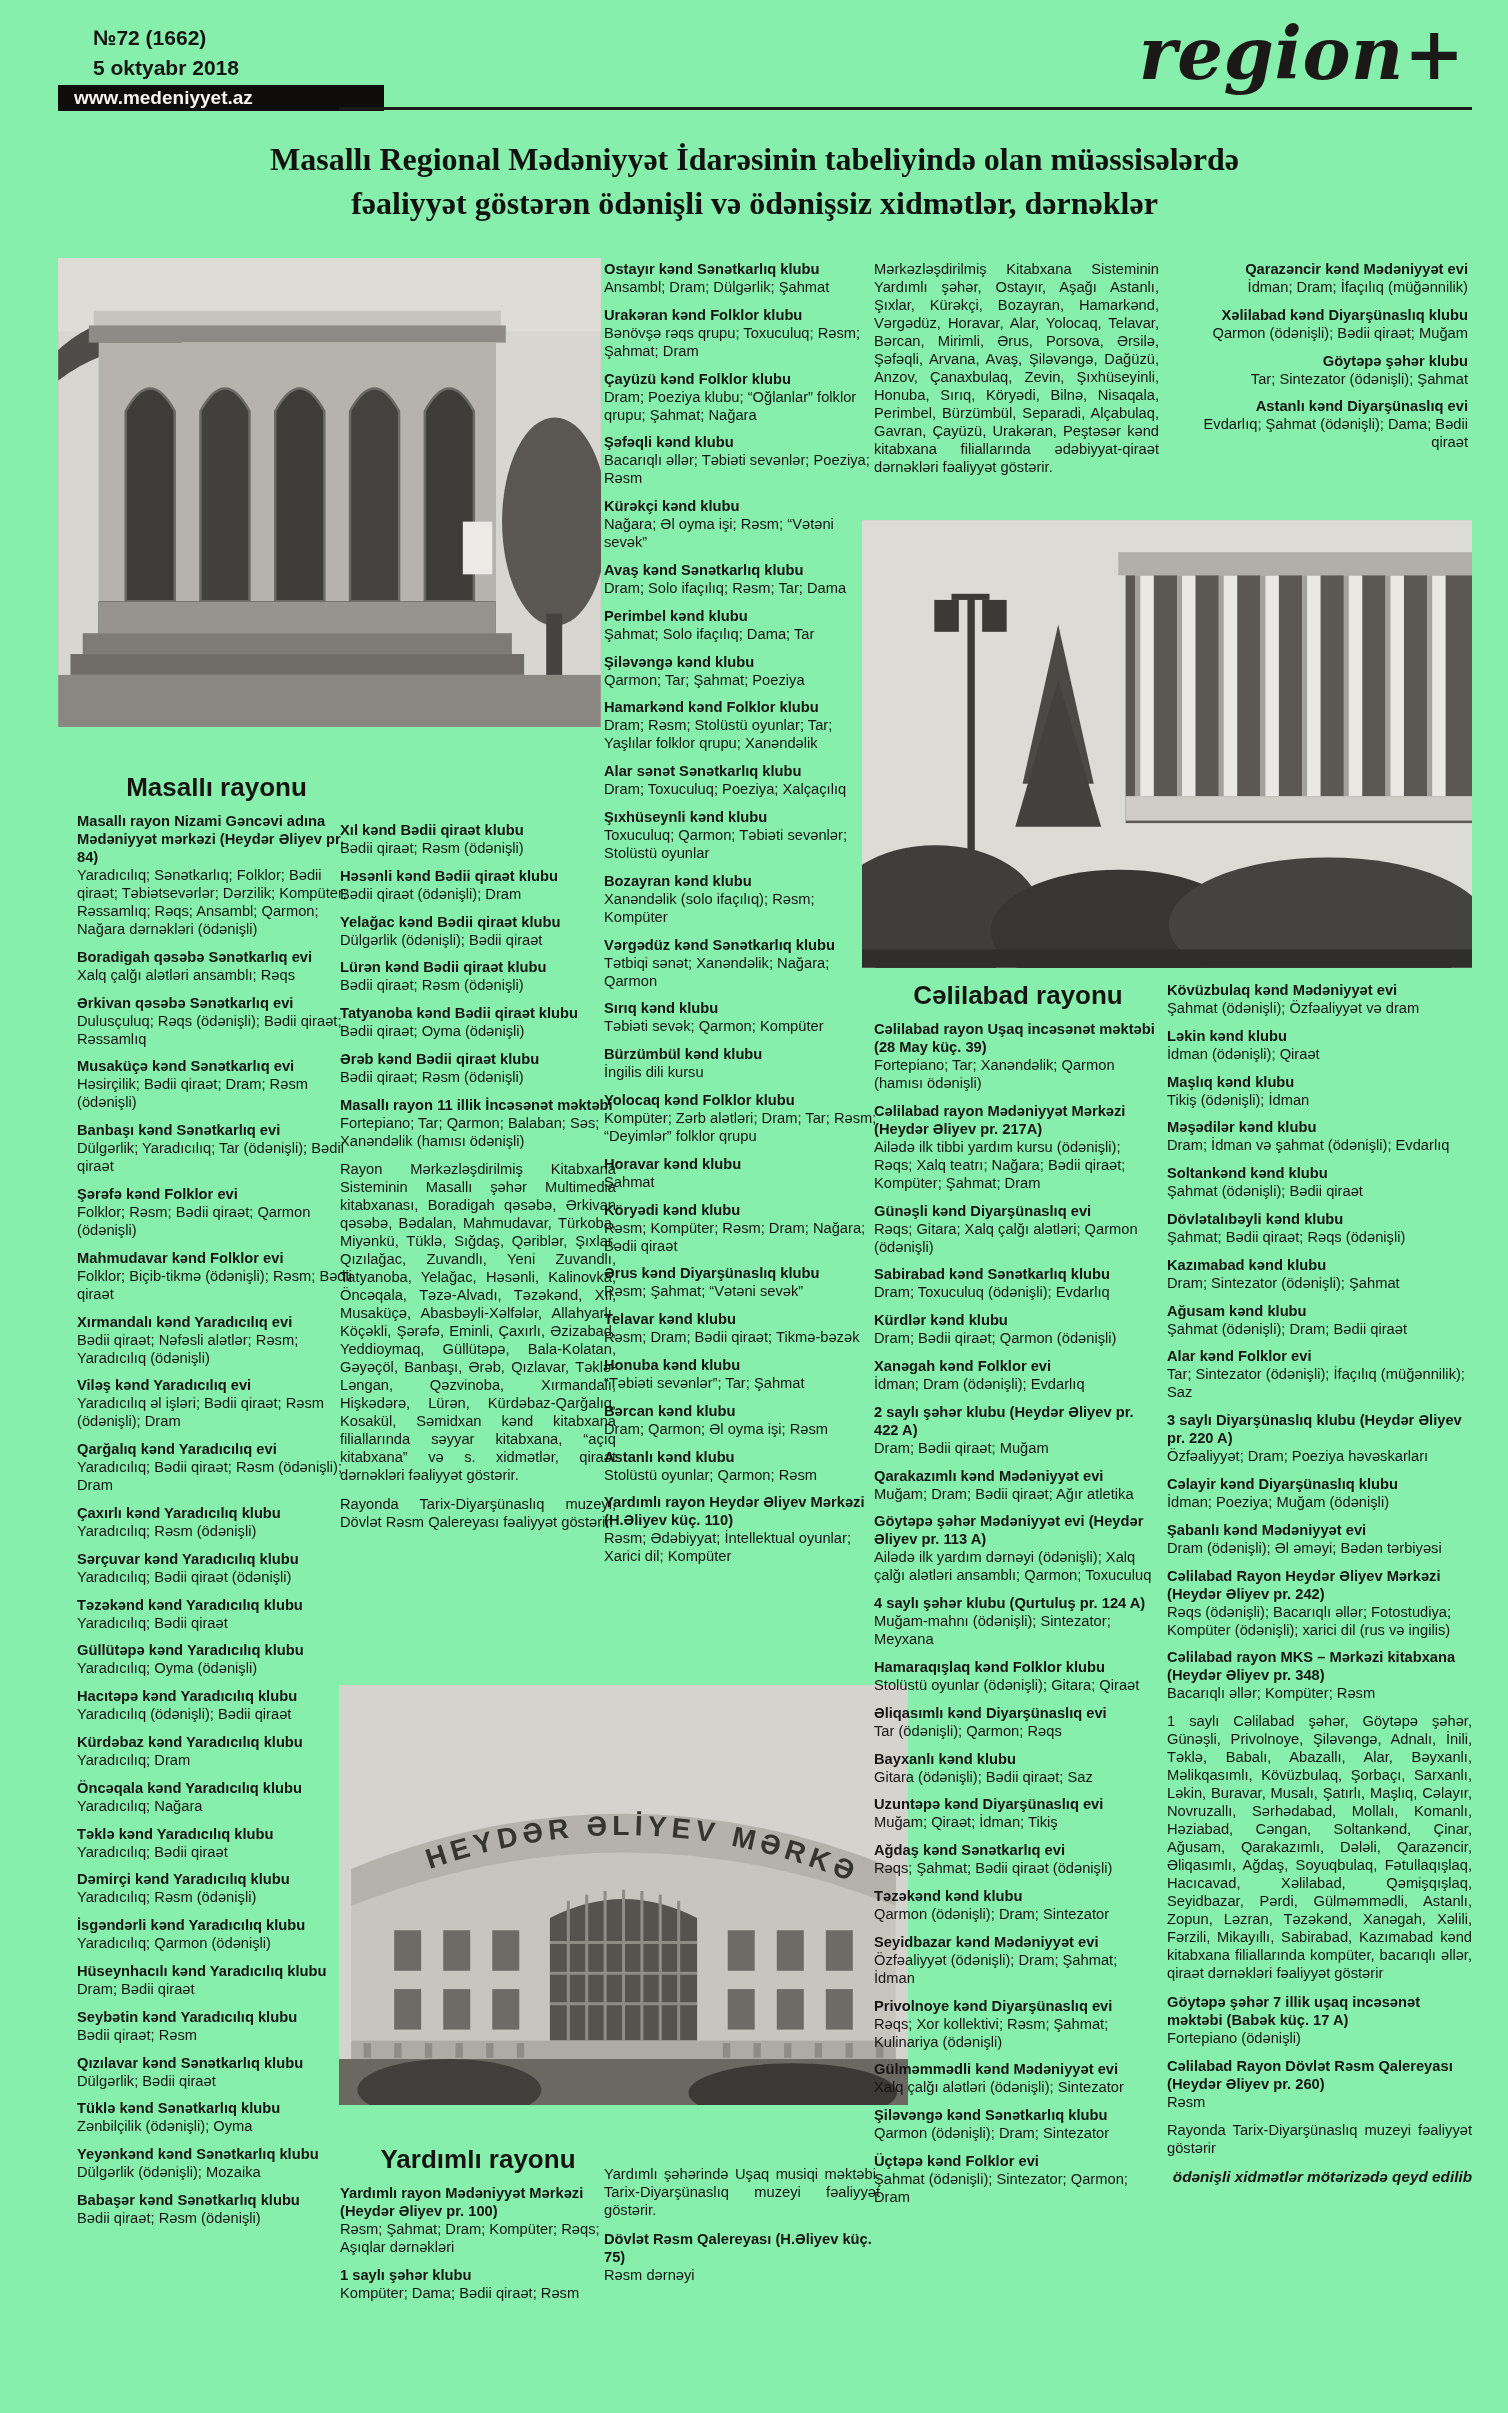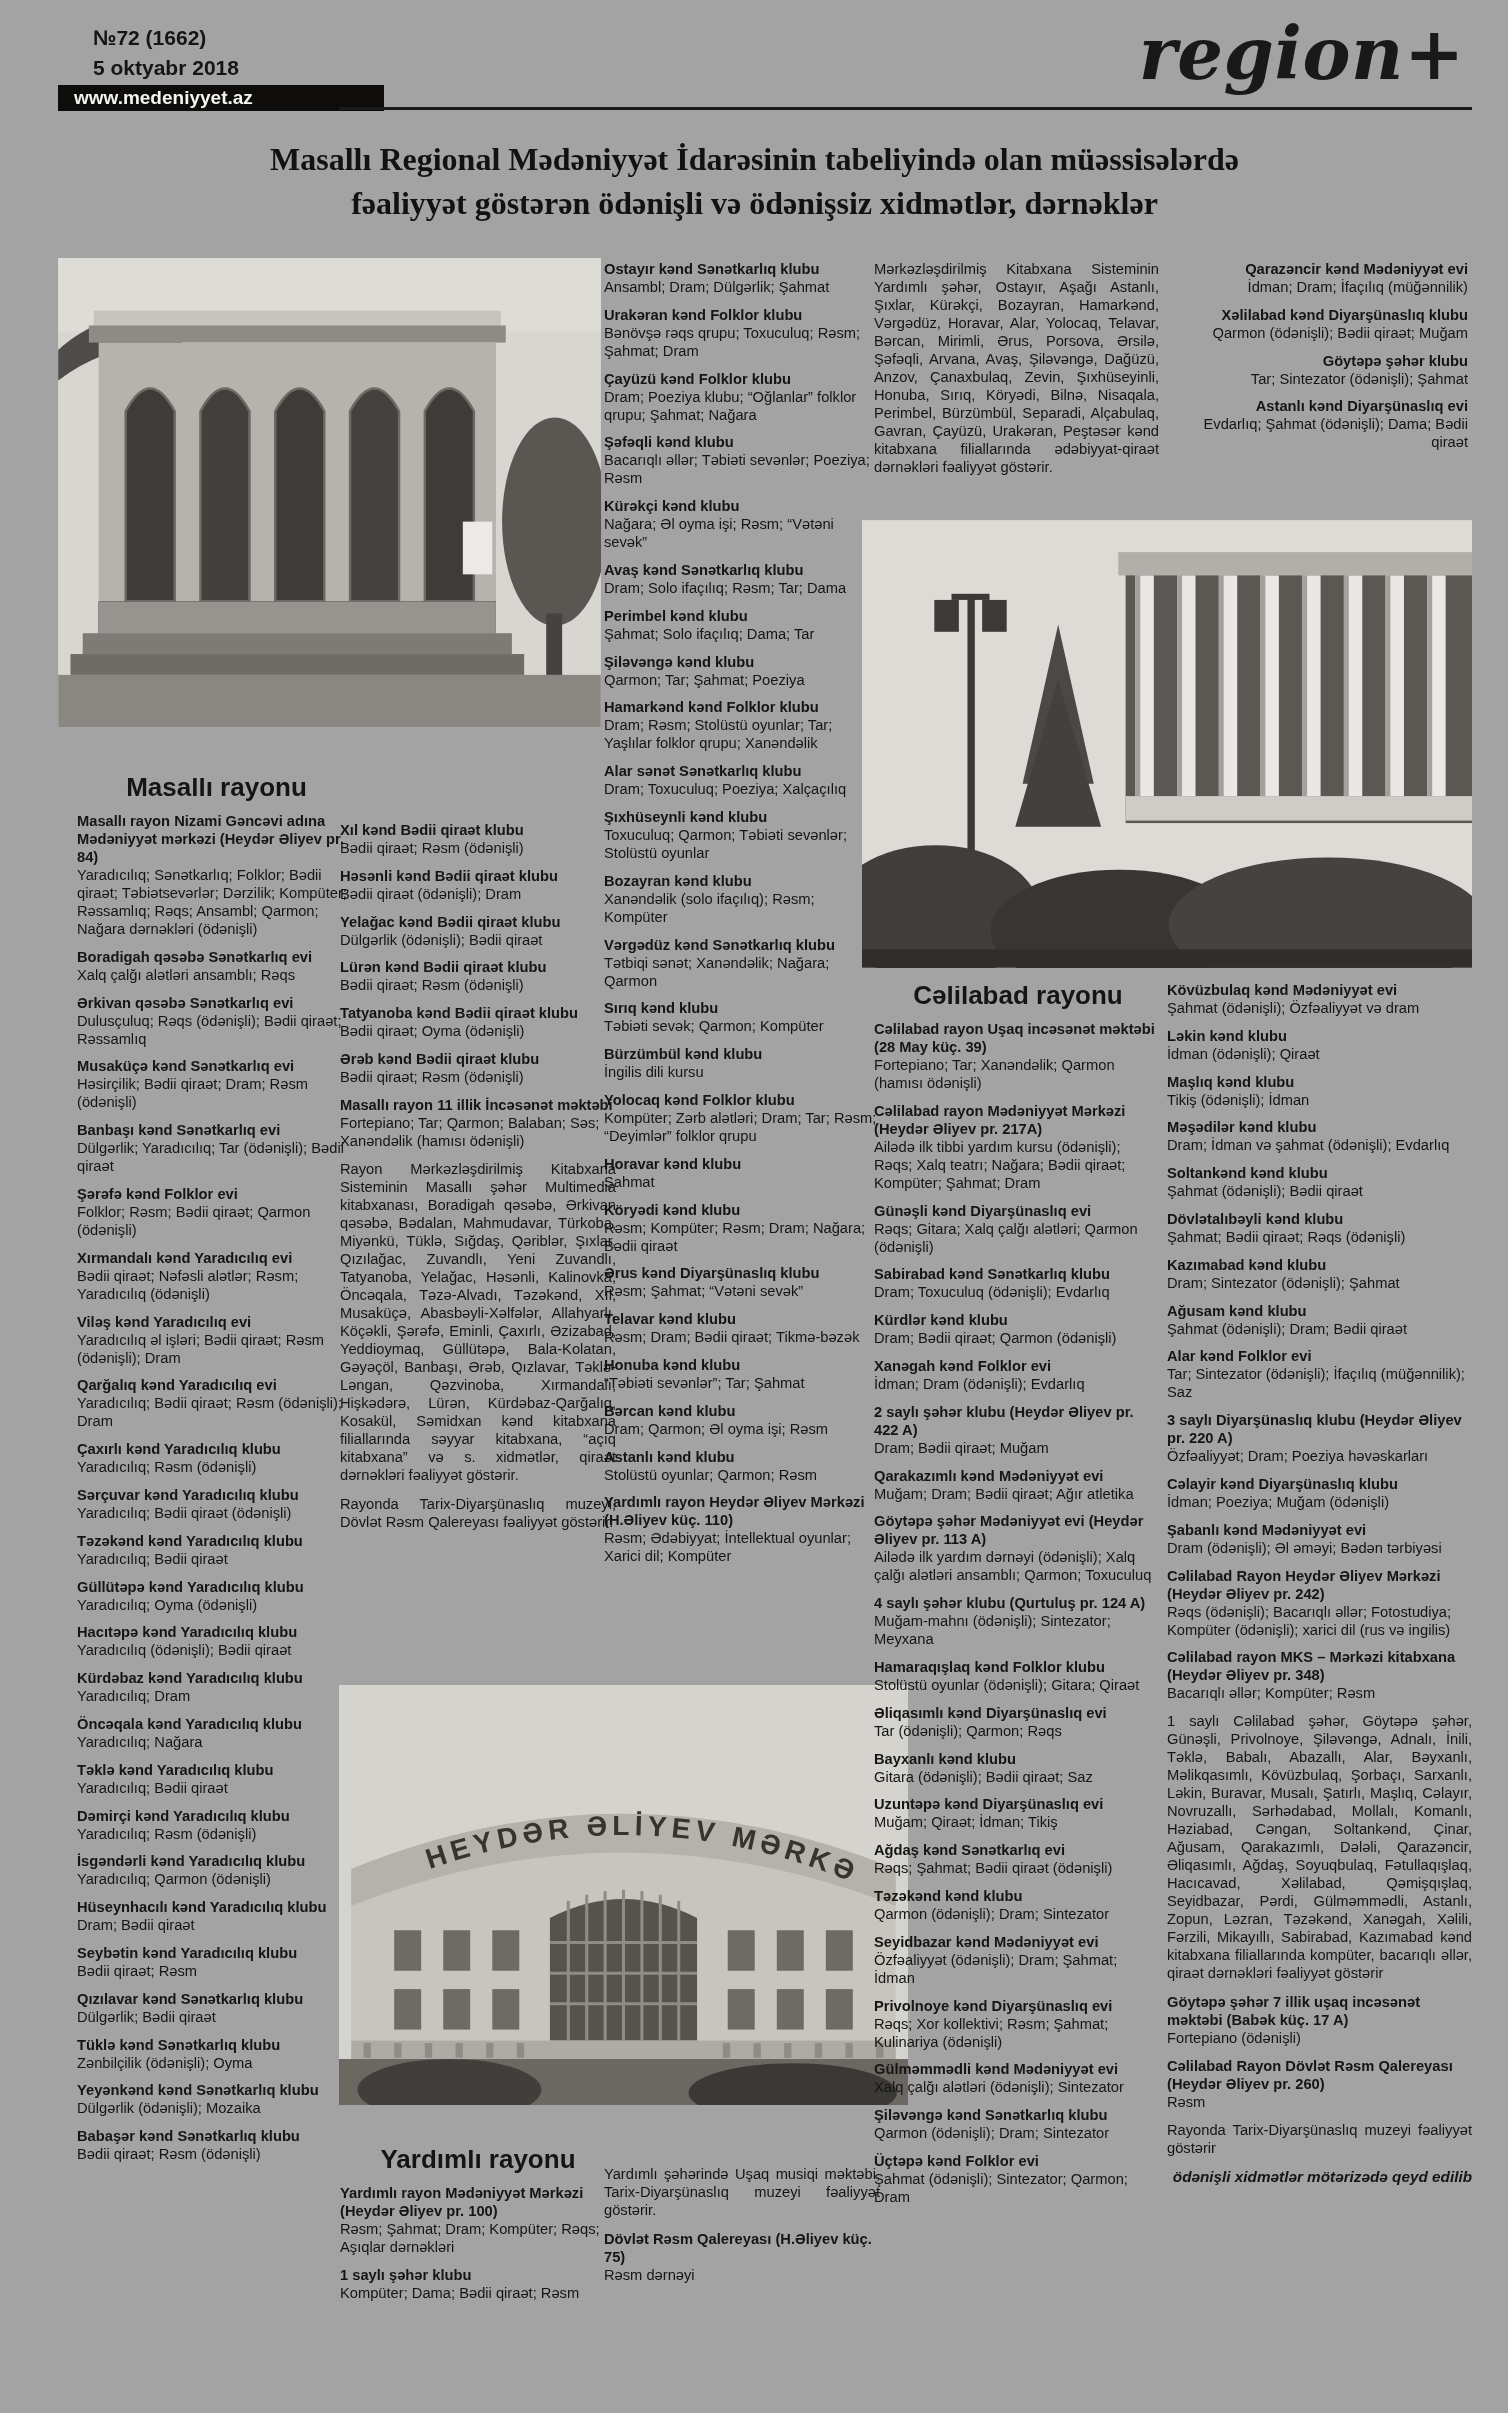--- a/index.html
+++ b/index.html
@@ -1,16 +1,16 @@
 <!DOCTYPE html>
 <html style="font-size:9.8px"><head>
 <meta charset="utf-8">
 <style>
   html,body{margin:0;padding:0;background:#7a7873;}
-  .page{position:relative;width:1509px;height:2413px;background:#a3a3a3;
+  .page{position:relative;width:1509px;height:2413px;background:#86efac;
         font-family:"Liberation Sans",sans-serif;color:#161514;overflow:hidden;}
   
   .issue{position:absolute;left:93px;top:26px;font-size:21px;font-weight:700;}
   .pdate{position:absolute;left:93px;top:56px;font-size:21px;font-weight:700;}
   .webbar{position:absolute;left:58px;top:85px;width:326px;height:26px;background:#0e0d0c;
           color:#f5f4f0;font-size:19px;font-weight:700;line-height:26px;padding-left:16px;box-sizing:border-box;}
   .toprule{position:absolute;left:339px;top:107px;width:1133px;height:2.5px;background:#1c1b1a;}
   .logo{position:absolute;right:44px;top:11px;font-family:"DejaVu Serif",serif;font-style:italic;
         font-weight:700;font-size:72px;color:#1a1918;letter-spacing:0.6px;}
   .headline{position:absolute;left:0;width:1509px;text-align:center;
@@ -189,20 +189,24 @@
         <div class="entry">
           <div class="entry-name">Banbaşı kənd Sənətkarlıq evi</div>
           <div class="entry-details">Dülgərlik; Yaradıcılıq; Tar (ödənişli); Bədii qiraət</div>
         </div>
 
         <div class="entry">
           <div class="entry-name">Şərəfə kənd Folklor evi</div>
           <div class="entry-details">Folklor; Rəsm; Bədii qiraət; Qarmon (ödənişli)</div>
         </div>
 
+        <div class="entry">
+          <div class="entry-name">Mahmudavar kənd Folklor evi</div>
+          <div class="entry-details">Folklor; Biçib-tikmə (ödənişli); Rəsm; Bədii qiraət</div>
+        </div>
 
         <div class="entry">
           <div class="entry-name">Xırmandalı kənd Yaradıcılıq evi</div>
           <div class="entry-details">Bədii qiraət; Nəfəsli alətlər; Rəsm; Yaradıcılıq (ödənişli)</div>
         </div>
 
         <div class="entry">
           <div class="entry-name">Viləş kənd Yaradıcılıq evi</div>
           <div class="entry-details">Yaradıcılıq əl işləri; Bədii qiraət; Rəsm (ödənişli); Dram</div>
         </div>

